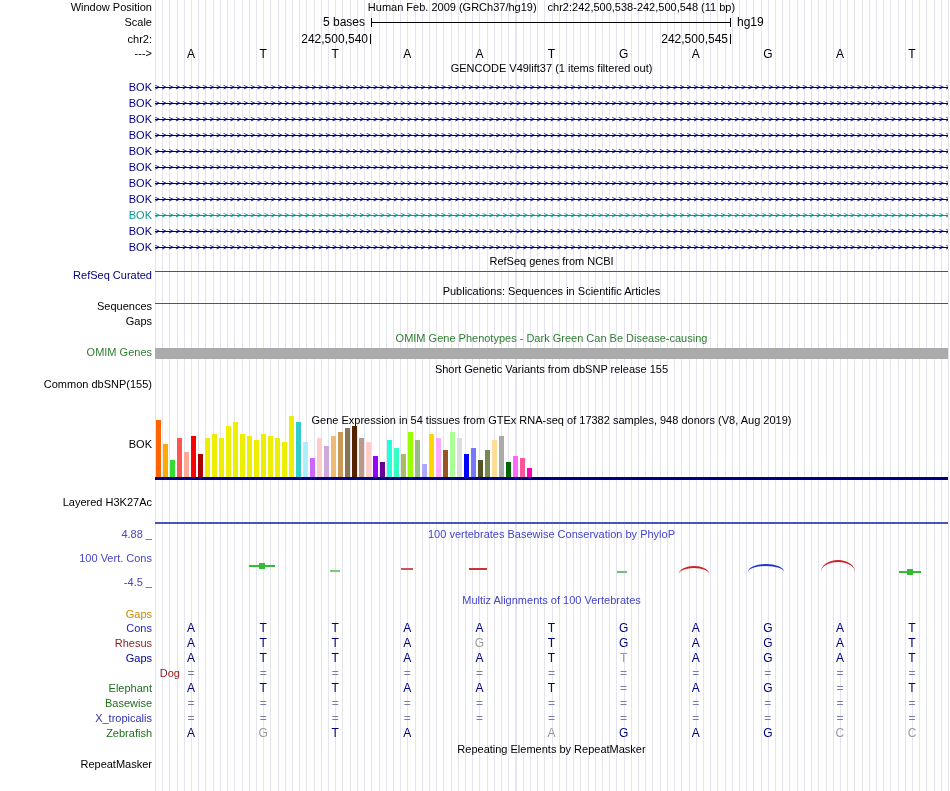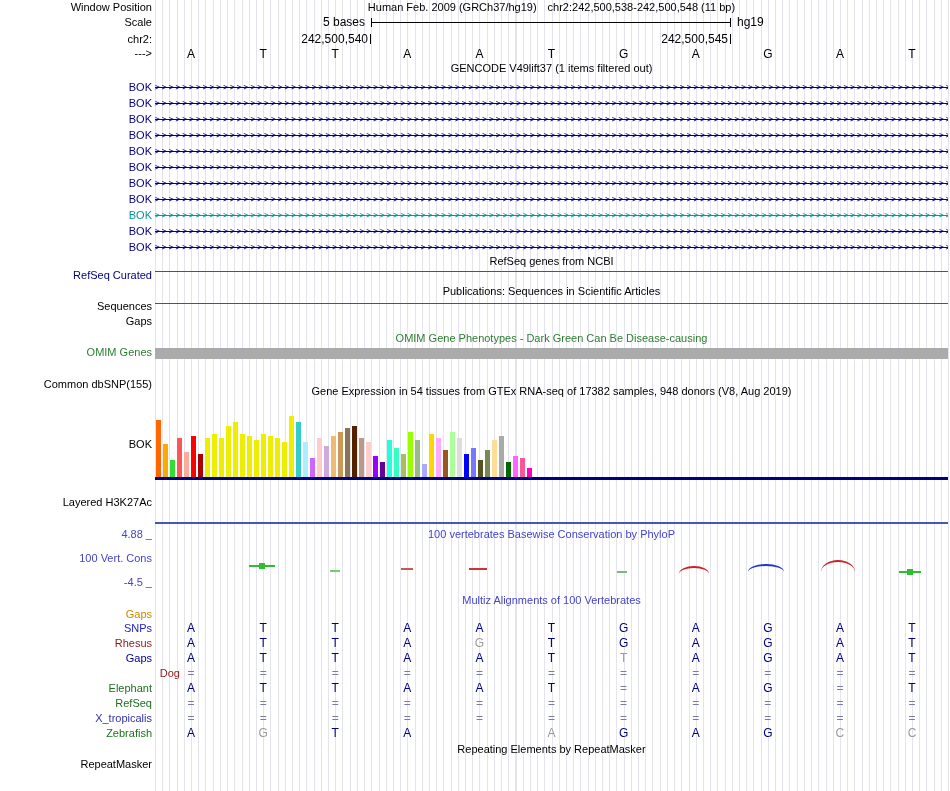--- a/index.html
+++ b/index.html
@@ -109,23 +109,24 @@
 
   <div class="ctitle" style="top:285px">Publications: Sequences in Scientific Articles</div>
   <div class="hline" style="top:303px;height:1px;background:#555"></div>
   <div class="llabel" style="top:300px">Sequences</div>
   <div class="llabel" style="top:315px">Gaps</div>
 
   <div class="ctitle green" style="top:332px">OMIM Gene Phenotypes - Dark Green Can Be Disease-causing</div>
   <div class="hline" id="omim-bar" style="top: 348px; height: 11px; background: rgb(171, 171, 171);"></div>
   <div class="llabel green" style="top:346px">OMIM Genes</div>
 
+  <div class="ctitle" style="top:363px">Short Genetic Variants from dbSNP release 155</div>
   <div class="llabel" style="top:378px">Common dbSNP(155)</div>
 
-  <div class="ctitle" style="top:385px">Gene Expression in 54 tissues from GTEx RNA-seq of 17382 samples, 948 donors (V8, Aug 2019)</div>
+  <div class="ctitle" style="top:414px">Gene Expression in 54 tissues from GTEx RNA-seq of 17382 samples, 948 donors (V8, Aug 2019)</div>
   <div class="llabel" style="top:438px">BOK</div>
   <div class="bars" id="gtex-bars">
       <div class="bar" style="height: 58px; background: rgb(255, 102, 0);"></div>
       <div class="bar" style="height: 34px; background: rgb(255, 170, 0);"></div>
       <div class="bar" style="height: 18px; background: rgb(51, 221, 51);"></div>
       <div class="bar" style="height: 40px; background: rgb(255, 85, 85);"></div>
       <div class="bar" style="height: 26px; background: rgb(255, 170, 153);"></div>
       <div class="bar" style="height: 42px; background: rgb(255, 0, 0);"></div>
       <div class="bar" style="height: 24px; background: rgb(170, 0, 0);"></div>
       <div class="bar" style="height: 40px; background: rgb(238, 238, 0);"></div>
@@ -197,21 +198,21 @@
       <div class="mark mark-arc" style="left: 748px; top: 564px; width: 36px; color: rgb(34, 51, 204);"></div>
       <div class="mark mark-arc" style="left: 821px; top: 560px; width: 34px; color: rgb(204, 34, 34); height: 12px;"></div>
       <div class="mark mark-dotline" style="left: 899px; top: 571px; width: 22px; color: rgb(51, 187, 51);">
         <span class="sq"></span>
       </div>
     </div>
 
   <div class="ctitle blue" style="top:594px">Multiz Alignments of 100 Vertebrates</div>
   <div class="llabel orange" style="top:608px">Gaps</div>
   <div id="multiz-rows">
-      <div class="llabel" style="top: 622px; color: rgb(34, 34, 204);">SNPs</div>
+      <div class="llabel" style="top: 622px; color: rgb(34, 34, 204);">Cons</div>
       <div class="cellrow alnrow" style="top: 621px;">
         <span>A</span>
         <span>T</span>
         <span>T</span>
         <span>A</span>
         <span>A</span>
         <span>T</span>
         <span>G</span>
         <span>A</span>
         <span>G</span>
@@ -267,21 +268,21 @@
         <span>T</span>
         <span>A</span>
         <span>A</span>
         <span>T</span>
         <span class="eq">=</span>
         <span>A</span>
         <span>G</span>
         <span class="eq">=</span>
         <span>T</span>
       </div>
-      <div class="llabel" style="top: 697px; color: rgb(28, 112, 28);">RefSeq</div>
+      <div class="llabel" style="top: 697px; color: rgb(28, 112, 28);">Basewise</div>
       <div class="cellrow alnrow" style="top: 696px;">
         <span class="eq">=</span>
         <span class="eq">=</span>
         <span class="eq">=</span>
         <span class="eq">=</span>
         <span class="eq">=</span>
         <span class="eq">=</span>
         <span class="eq">=</span>
         <span class="eq">=</span>
         <span class="eq">=</span>

